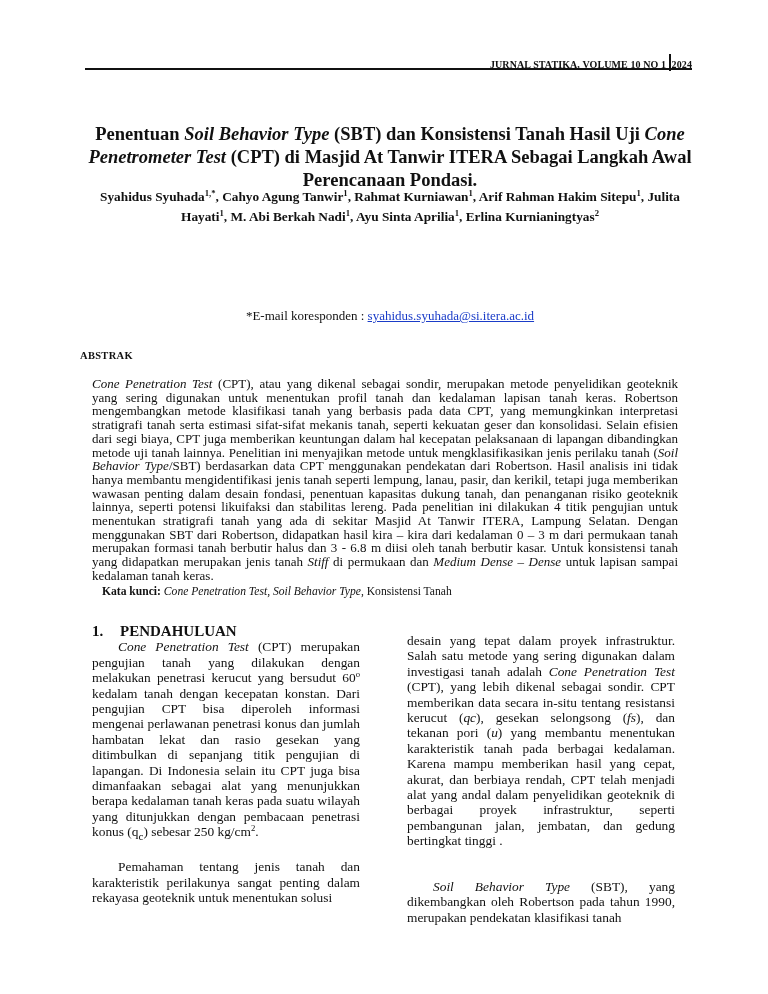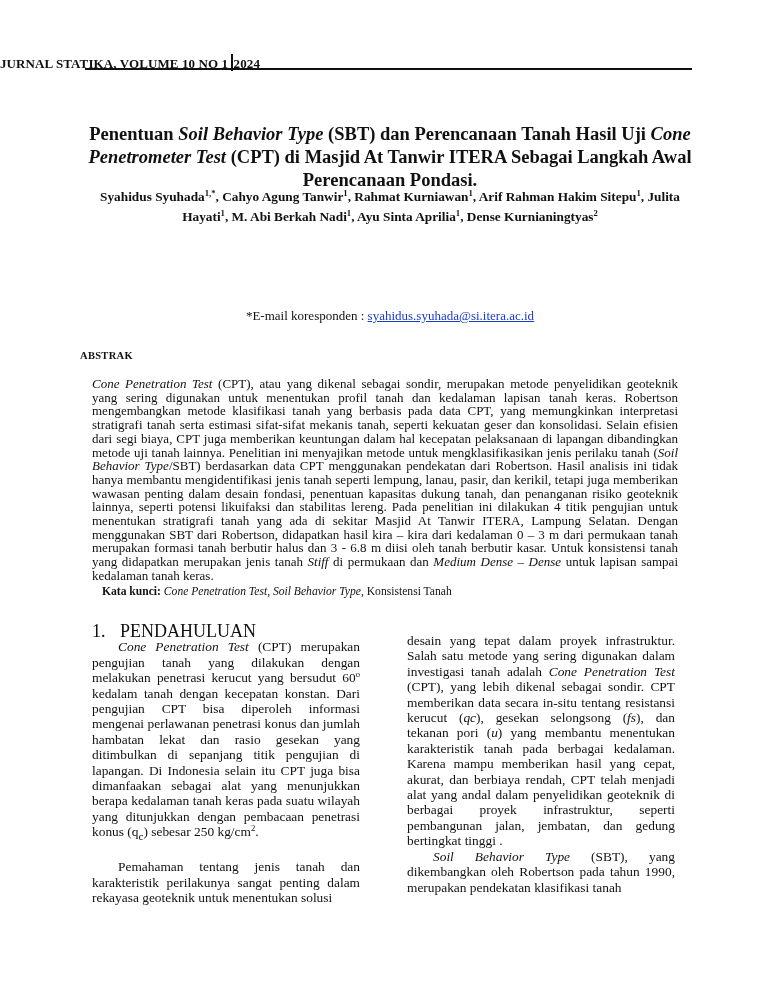--- a/index.html
+++ b/index.html
@@ -3,21 +3,21 @@
 <meta charset="utf-8">
 <style>
   html, body { margin: 0; padding: 0; background: #ffffff; }
   body {
     width: 768px; height: 994px; position: relative; overflow: hidden;
     font-family: "Liberation Serif", "DejaVu Serif", serif;
     color: #111;
   }
   .running-header {
     position: absolute; left: 0; top: 54px; width: 692px;
-    text-align: left; font-weight: bold; font-size: 13px; letter-spacing: 0.1px;
+    text-align: right; font-weight: bold; font-size: 10px; letter-spacing: 0.1px;
   }
   .running-header .sep {
     display: inline-block; width: 1.5px; height: 17px; background: #111;
     vertical-align: -3px; margin: 0 1px 0 3px;
   }
   .header-rule {
     position: absolute; left: 85px; top: 68px; width: 607px; height: 2px; background: #111;
   }
   .title {
     position: absolute; left: 80px; top: 123px; width: 620px;
@@ -48,44 +48,44 @@
   .keywords {
     position: absolute; left: 92px; top: 585px; width: 586px;
     font-size: 11.6px; line-height: 14px; margin-left: 10px;
   }
   .col {
     position: absolute; top: 624px; width: 268px;
     font-size: 13.4px; line-height: 15.4px; text-align: justify;
   }
   .col.left { left: 92px; }
   .col.right { left: 407px; top: 633px; }
-  .section-heading { font-weight: normal; font-size: 18px; margin: 0 0 0 0; }
+  .section-heading { font-weight: bold; font-size: 15px; margin: 0 0 0 0; }
   .section-heading .num { display: inline-block; width: 28px; }
   .col p { margin: 0; text-indent: 26px; }
   .col p.noindent { text-indent: 0; }
   .col p + p { margin-top: 15px; }
   i { font-style: italic; }
 </style>
 </head>
 <body>
 
 <div class="running-header"><span>JURNAL STATIKA, VOLUME 10 NO 1</span><span class="sep"></span><span>2024</span></div>
 <div class="header-rule"></div>
 
-<div class="title"><span>Penentuan </span><i>Soil Behavior Type</i><span> (SBT) dan Perencanaan Tanah Hasil Uji </span><i>Cone Penetrometer Test</i><span> (CPT) di Masjid At Tanwir ITERA Sebagai Langkah Awal Perencanaan Pondasi.</span></div>
+<div class="title"><span>Penentuan </span><i>Soil Behavior Type</i><span> (SBT) dan Konsistensi Tanah Hasil Uji </span><i>Cone Penetrometer Test</i><span> (CPT) di Masjid At Tanwir ITERA Sebagai Langkah Awal Perencanaan Pondasi.</span></div>
 
 <div class="authors">
   <span><span>Syahidus Syuhada</span><sup>1,*</sup></span>,
   <span><span>Cahyo Agung Tanwir</span><sup>1</sup></span>,
   <span><span>Rahmat Kurniawan</span><sup>1</sup></span>,
   <span><span>Arif Rahman Hakim Sitepu</span><sup>1</sup></span>,
   <span><span>Julita Hayati</span><sup>1</sup></span>,
   <span><span>M. Abi Berkah Nadi</span><sup>1</sup></span>,
   <span><span>Ayu Sinta Aprilia</span><sup>1</sup></span>,
-  <span><span>Dense Kurnianingtyas</span><sup>2</sup></span>
+  <span><span>Erlina Kurnianingtyas</span><sup>2</sup></span>
 </div>
 
 <div class="affil">
 </div>
 
 <div class="email"><span>*E-mail koresponden : </span><a>syahidus.syuhada@si.itera.ac.id</a></div>
 
 <div class="abstract-heading">ABSTRAK</div>
 
 <div class="abstract-body"><i>Cone Penetration Test</i><span> (CPT), atau yang dikenal sebagai sondir, merupakan metode penyelidikan geoteknik yang sering digunakan untuk menentukan profil tanah dan kedalaman lapisan tanah keras. Robertson mengembangkan metode klasifikasi tanah yang berbasis pada data CPT, yang memungkinkan interpretasi stratigrafi tanah serta estimasi sifat-sifat mekanis tanah, seperti kekuatan geser dan konsolidasi. Selain efisien dari segi biaya, CPT juga memberikan keuntungan dalam hal kecepatan pelaksanaan di lapangan dibandingkan metode uji tanah lainnya. Penelitian ini menyajikan metode untuk mengklasifikasikan jenis perilaku tanah (</span><i>Soil Behavior Type</i><span>/SBT) berdasarkan data CPT menggunakan pendekatan dari Robertson. Hasil analisis ini tidak hanya membantu mengidentifikasi jenis tanah seperti lempung, lanau, pasir, dan kerikil, tetapi juga memberikan wawasan penting dalam desain fondasi, penentuan kapasitas dukung tanah, dan penanganan risiko geoteknik lainnya, seperti potensi likuifaksi dan stabilitas lereng. Pada penelitian ini dilakukan 4 titik pengujian untuk menentukan stratigrafi tanah yang ada di sekitar Masjid At Tanwir ITERA, Lampung Selatan. Dengan menggunakan SBT dari Robertson, didapatkan hasil kira – kira dari kedalaman 0 – 3 m dari permukaan tanah merupakan formasi tanah berbutir halus dan 3 - 6.8 m diisi oleh tanah berbutir kasar. Untuk konsistensi tanah yang didapatkan merupakan jenis tanah </span><i>Stiff</i><span> di permukaan dan </span><i>Medium Dense – Dense</i><span> untuk lapisan sampai kedalaman tanah keras.</span></div>
@@ -93,14 +93,14 @@
 <div class="keywords"><b>Kata kunci:</b> <i>Cone Penetration Test</i><span>, </span><i>Soil Behavior Type</i><span>, Konsistensi Tanah</span></div>
 
 <div class="col left">
   <div class="section-heading"><span class="num">1.</span><span>PENDAHULUAN</span></div>
   <p><i>Cone Penetration Test</i><span> (CPT) merupakan pengujian tanah yang dilakukan dengan melakukan penetrasi kerucut yang bersudut 60</span><sup>o</sup><span> kedalam tanah dengan kecepatan konstan. Dari pengujian CPT bisa diperoleh informasi mengenai perlawanan penetrasi konus dan jumlah hambatan lekat dan rasio gesekan yang ditimbulkan di sepanjang titik pengujian di lapangan. Di Indonesia selain itu CPT juga bisa dimanfaakan sebagai alat yang menunjukkan berapa kedalaman tanah keras pada suatu wilayah yang ditunjukkan dengan pembacaan penetrasi konus (q</span><sub>c</sub><span>) sebesar 250 kg/cm</span><sup>2</sup><span>.</span></p>
   <p style=""><span>Pemahaman tentang jenis tanah dan karakteristik perilakunya sangat penting dalam rekayasa geoteknik untuk menentukan solusi</span></p>
 </div>
 
 <div class="col right">
   <p class="noindent"><span>desain yang tepat dalam proyek infrastruktur. Salah satu metode yang sering digunakan dalam investigasi tanah adalah </span><i>Cone Penetration Test</i><span> (CPT), yang lebih dikenal sebagai sondir. CPT memberikan data secara in-situ tentang resistansi kerucut (</span><i>qc</i><span>), gesekan selongsong (</span><i>fs</i><span>), dan tekanan pori (</span><i>u</i><span>) yang membantu menentukan karakteristik tanah pada berbagai kedalaman. Karena mampu memberikan hasil yang cepat, akurat, dan berbiaya rendah, CPT telah menjadi alat yang andal dalam penyelidikan geoteknik di berbagai proyek infrastruktur, seperti pembangunan jalan, jembatan, dan gedung bertingkat tinggi .</span></p>
-  <p style="margin-top:0"><i>Soil Behavior Type</i><span> (SBT), yang dikembangkan oleh Robertson pada tahun 1990, merupakan pendekatan klasifikasi tanah</span></p>
+  <p style="margin-top:30px"><i>Soil Behavior Type</i><span> (SBT), yang dikembangkan oleh Robertson pada tahun 1990, merupakan pendekatan klasifikasi tanah</span></p>
 </div>
 
 </body></html>

